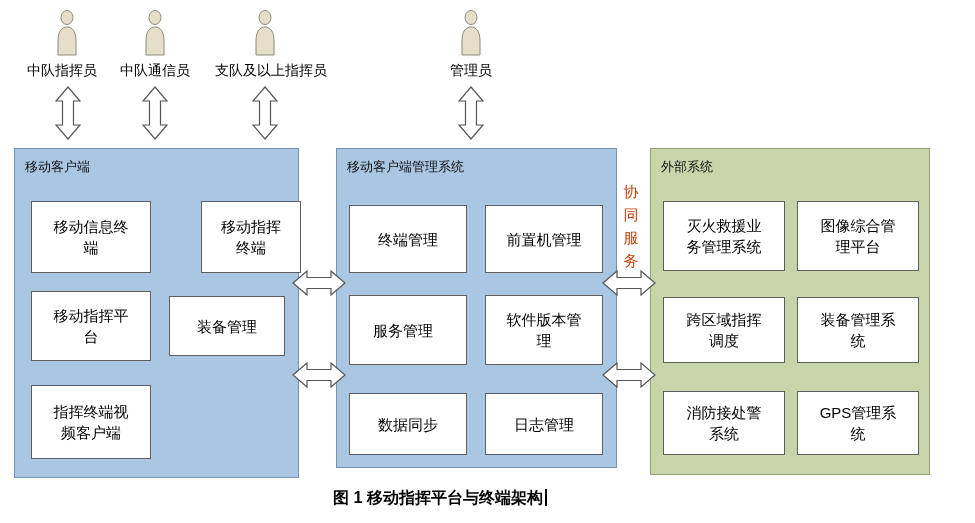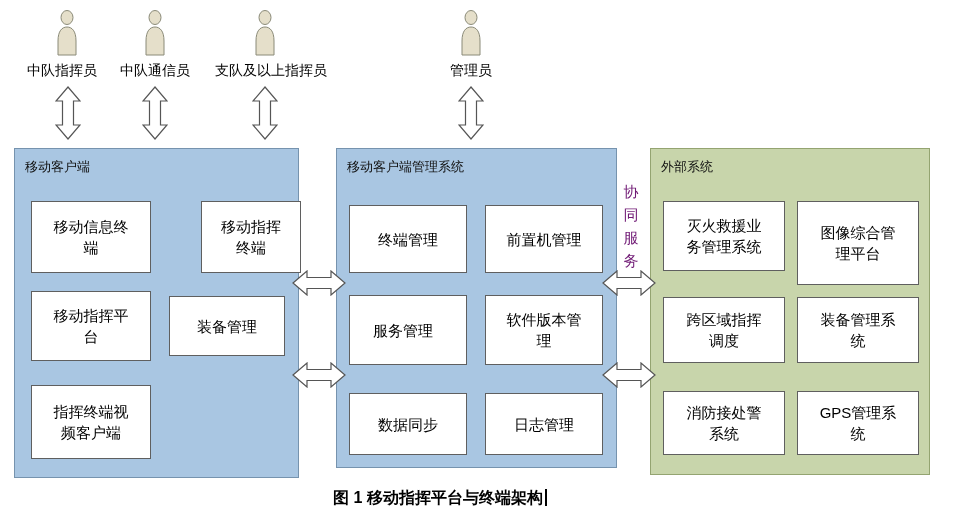--- a/index.html
+++ b/index.html
@@ -16,21 +16,21 @@
   .panel.blue{background:#a9c6e2;border-color:#7693ae;}
   .panel.green{background:#c8d5ab;border-color:#94a471;}
   .panel-title{position:absolute;top:9px;left:10px;font-size:13px;color:#111;}
 
   .box{position:absolute;box-sizing:border-box;background:#fff;border:1px solid #5f5f5f;
        display:flex;align-items:center;justify-content:center;text-align:center;
        font-size:15px;line-height:21px;word-break:break-all;padding:0 18px;color:#000;}
   .panel.green .box{border-color:#5f5f5f;}
 
   .connector-label{position:absolute;width:20px;font-size:15px;line-height:23px;
-       word-break:break-all;text-align:center;color:#701a75;}
+       word-break:break-all;text-align:center;color:#c2410c;}
 
   .caption{position:absolute;left:0;top:488px;width:880px;text-align:center;
        font-size:16px;font-weight:700;color:#000;}
   .caret{display:inline-block;width:2px;height:17px;background:#000;vertical-align:-3px;margin-left:2px;}
 </style>
 </head>
 <body>
 
 <div class="stage">
 
@@ -100,21 +100,21 @@
     <div class="box" style="left:148px;top:56px;width:118px;height:68px;">前置机管理</div>
     <div class="box" style="left:12px;top:146px;width:118px;height:70px;padding-left:8px;">服务管理</div>
     <div class="box" style="left:148px;top:146px;width:118px;height:70px;">软件版本管理</div>
     <div class="box" style="left:12px;top:244px;width:118px;height:62px;">数据同步</div>
     <div class="box" style="left:148px;top:244px;width:118px;height:62px;">日志管理</div>
   </div>
 
   <div class="panel green" style="left:650px;top:148px;width:280px;height:327px;">
     <span class="panel-title">外部系统</span>
     <div class="box" style="left:12px;top:52px;width:122px;height:70px;">灭火救援业务管理系统</div>
-    <div class="box" style="left:146px;top:52px;width:122px;height:84px;">图像综合管理平台</div>
+    <div class="box" style="left:146px;top:52px;width:122px;height:70px;">图像综合管理平台</div>
     <div class="box" style="left:12px;top:148px;width:122px;height:66px;">跨区域指挥调度</div>
     <div class="box" style="left:146px;top:148px;width:122px;height:66px;">装备管理系统</div>
     <div class="box" style="left:12px;top:242px;width:122px;height:64px;">消防接处警系统</div>
     <div class="box" style="left:146px;top:242px;width:122px;height:64px;">GPS管理系统</div>
   </div>
 
   <span class="harrow" style="left:292px;top:270px;">
     <svg viewBox="0 0 54 26" width="54" height="26">
         <polygon points="1,13 15,1 15,7.5 39,7.5 39,1 53,13 39,25 39,18.5 15,18.5 15,25" fill="#fff" stroke="#555" stroke-width="1.2"></polygon>
       </svg>

